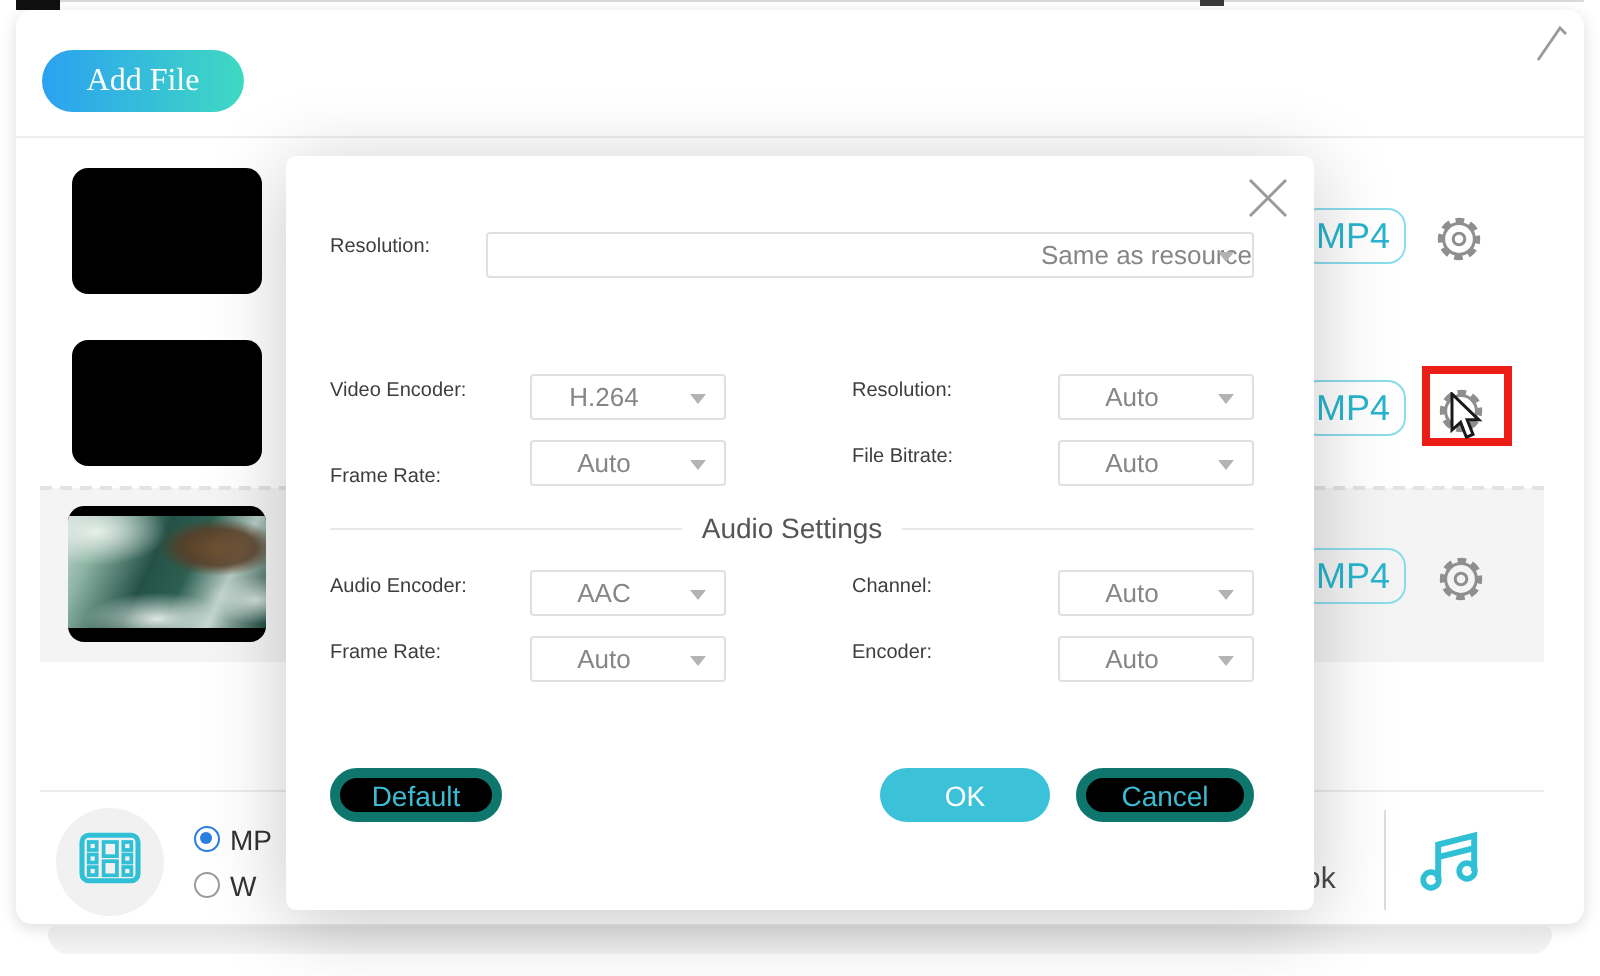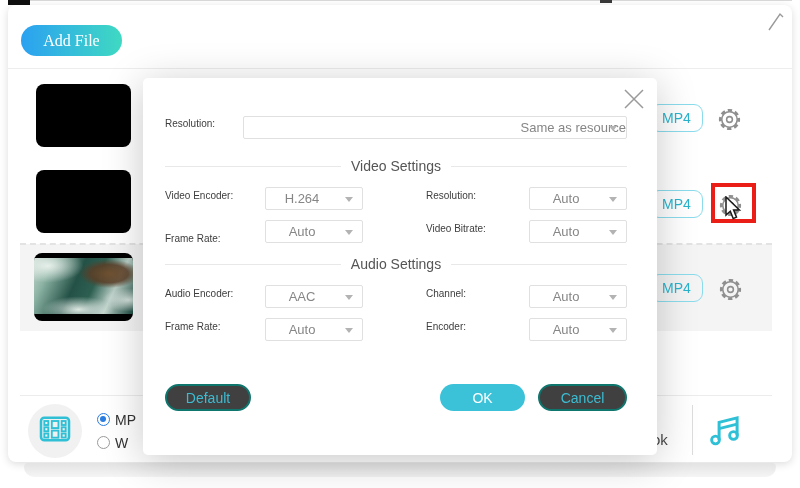--- a/index.html
+++ b/index.html
@@ -33,21 +33,21 @@
        radial-gradient(ellipse 55px 26px at 14% 14%, rgba(235,242,238,.95), rgba(235,242,238,0) 65%),
        radial-gradient(ellipse 60px 22px at 45% 92%, rgba(240,246,242,.9), rgba(240,246,242,0) 60%),
        radial-gradient(ellipse 40px 18px at 95% 75%, rgba(226,236,231,.85), rgba(226,236,231,0) 65%),
        linear-gradient(115deg,#c9d8d1 0%,#8db4a5 16%,#245146 42%,#2d5f51 58%,#b8cdc5 76%,#1d4a40 100%); }
   .row-selected-bg { left:12px; top:239px; width:752px; height:87px; background:#f4f4f5; }
   .dashed-sep { left:12px; top:238px; width:752px; height:0;
                 border-top:2px dashed #e3e3e3; }
   .bottom-divider { left:12px; top:390px; width:752px; height:1px; background:#ececec; }
 
   .mp4-btn { width:53px; height:28px; border:1.5px solid #8adced; border-radius:9px;
-             color:#29b4ce; font-size:14px; background:#fff;
+             color:#29b4ce; font-size:18px; background:#fff;
              display:flex; align-items:center; justify-content:center; cursor:pointer; }
   .gear { width:27px; height:27px; cursor:pointer; }
   .red-box { left:703px; top:178px; width:45px; height:40px; border:4px solid #ea1d17; }
 
   
   .format-circle { left:20px; top:399px; width:54px; height:54px; border-radius:50%;
                    background:#f1f1f1; display:flex; align-items:center; justify-content:center; }
   .radio { width:13px; height:13px; border-radius:50%; background:#fff; }
   .radio.sel { border:1.5px solid #2a7de1; }
   .radio.sel::after { content:""; display:block; width:6px; height:6px; border-radius:50%;
@@ -71,21 +71,21 @@
   .dd .arrow { position:absolute; right:9px; top:9px; width:0; height:0;
                border-left:4.5px solid transparent; border-right:4.5px solid transparent;
                border-top:5px solid #b3b3b3; }
   .dd-wide { padding-left:12px; }
   .dd-small { justify-content:center; padding-right:24px; }
   .section-hdr { left:22px; width:462px; display:flex; align-items:center; gap:10px; }
   .section-hdr .ln { flex:1; height:1px; background:#e8e8e8; }
   .section-hdr .ttl { font-size:14px; color:#555; white-space:nowrap; }
   .pill { border-radius:14px; font-size:14px; display:flex; align-items:center;
           justify-content:center; cursor:pointer; height:27px; }
-  .pill.outline { background:#404040; border:2px solid #0f766e; color:#3cbcd2; }
+  .pill.outline { background:#000000; border:5px solid #0f766e; color:#3cbcd2; }
   .pill.solid { background:#3bc2d8; color:#fff; border:none; }
 </style>
 </head>
 <body>
 
 <div id="stage">
 
   <div class="abs top-line"></div>
   <div class="abs top-black-1"></div>
   <div class="abs top-black-2"></div>
@@ -186,43 +186,38 @@
         <path d="M3 3 L21 21 M21 3 L3 21" stroke="#9a9a9a" stroke-width="1.5"></path>
       </svg>
     </div>
 
     <div class="abs dlg-label" style="left:22px; top:40px;">Resolution:</div>
     <div class="abs dd dd-wide" style="left:100px; top:38px; width:384px;justify-content:flex-end;">
       <span>Same as resource</span>
       <span class="arrow"></span>
     </div>
 
-    <div class="abs section-hdr" style="top:80px;">
-      <span class="ln"></span>
-      <span class="ttl">Video Settings</span>
-      <span class="ln"></span>
-    </div>
 
     <div class="abs dlg-label" style="left:22px; top:112px;">Video Encoder:</div>
     <div class="abs dd dd-small" style="left:122px; top:109px; width:98px;">
       <span>H.264</span>
       <span class="arrow"></span>
     </div>
     <div class="abs dlg-label" style="left:283px; top:112px;">Resolution:</div>
     <div class="abs dd dd-small" style="left:386px; top:109px; width:98px;">
       <span>Auto</span>
       <span class="arrow"></span>
     </div>
 
     <div class="abs dlg-label" style="left:22px; top:155px;">Frame Rate:</div>
     <div class="abs dd dd-small" style="left:122px; top:142px; width:98px;">
       <span>Auto</span>
       <span class="arrow"></span>
     </div>
-    <div class="abs dlg-label" style="left:283px; top:145px;">Video Bitrate:</div>
+    <div class="abs dlg-label" style="left:283px; top:145px;">File Bitrate:</div>
     <div class="abs dd dd-small" style="left:386px; top:142px; width:98px;">
       <span>Auto</span>
       <span class="arrow"></span>
     </div>
 
     <div class="abs section-hdr" style="top:178px;">
       <span class="ln"></span>
       <span class="ttl">Audio Settings</span>
       <span class="ln"></span>
     </div>

